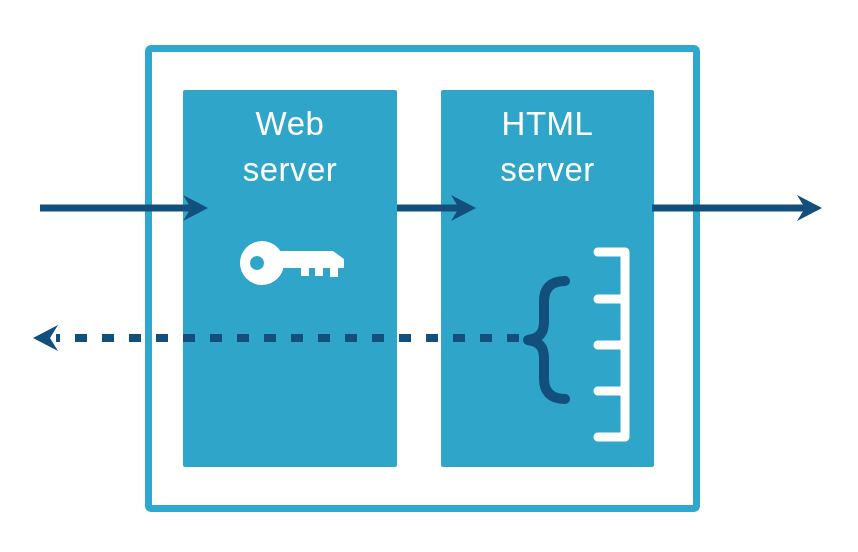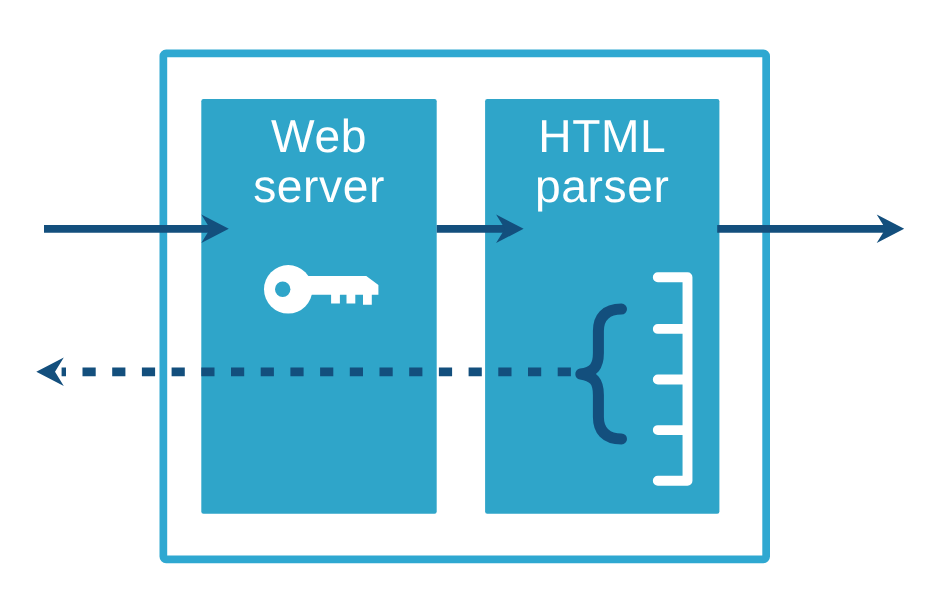--- a/index.html
+++ b/index.html
@@ -29,21 +29,21 @@
     position:absolute;
     top:90px;height:377px;
     background:var(--node-fill);
     border-radius:2px;
   }
   .node.web{left:183px;width:214px;}
   .node.parser{left:441px;width:213px;}
   .node-label{
     margin-top:11px;
     text-align:center;
-    font-size:42px;
+    font-size:33px;
     line-height:46px;
     color:#ffffff;
     white-space:pre-line;
     letter-spacing:0.5px;
   }
   .overlay{
     position:absolute;left:0;top:0;
     width:858px;height:552px;
     pointer-events:none;
   }
@@ -55,21 +55,21 @@
 
   <div class="outer-box"></div>
 
   <div class="node web">
     <div class="node-label">Web
 server</div>
   </div>
 
   <div class="node parser">
     <div class="node-label">HTML
-parser</div>
+server</div>
   </div>
 
   <svg class="overlay" viewBox="0 0 858 552">
 
     <g>
       <line x1="40" y1="208" x2="193" y2="208" style="stroke:var(--arrow)" stroke-width="7"></line>
       <polygon points="208,208 183,195 191,208 183,221" style="fill:var(--arrow)"></polygon>
     </g>
 
     <g>

